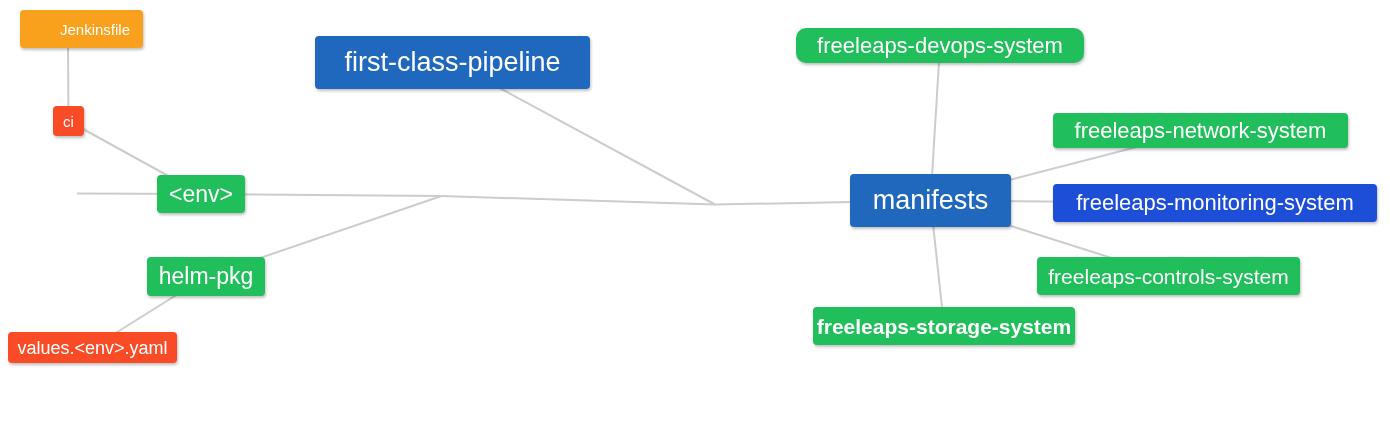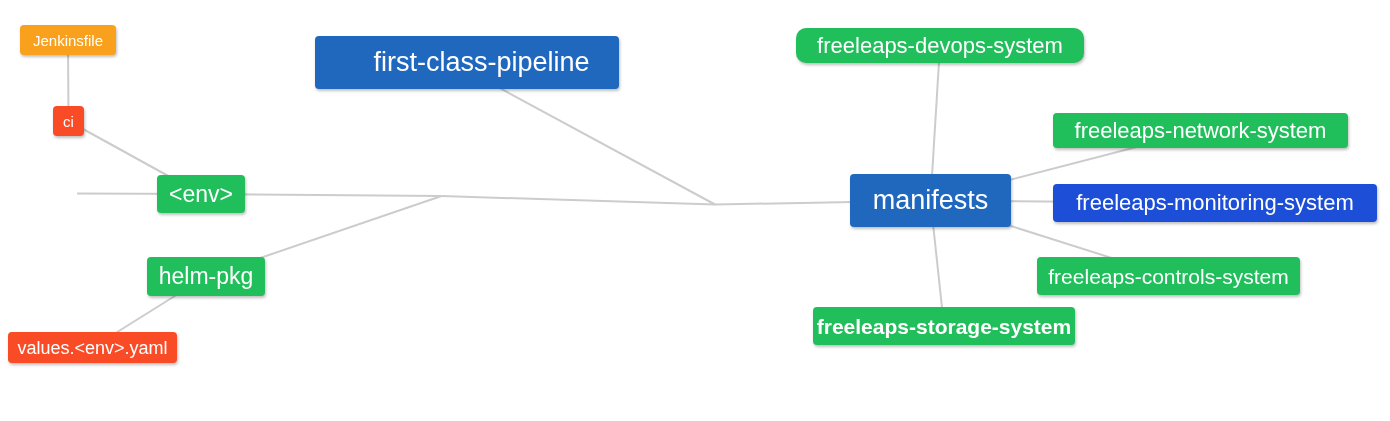--- a/index.html
+++ b/index.html
@@ -46,31 +46,31 @@
       <line x1="441.5" y1="196" x2="715" y2="204.5" stroke="#CCCCCC" stroke-width="2"></line>
       <line x1="715" y1="204.5" x2="930.5" y2="200.5" stroke="#CCCCCC" stroke-width="2"></line>
       <line x1="930.5" y1="200.5" x2="940" y2="45.5" stroke="#CCCCCC" stroke-width="2"></line>
       <line x1="930.5" y1="200.5" x2="1200.5" y2="130.5" stroke="#CCCCCC" stroke-width="2"></line>
       <line x1="930.5" y1="200.5" x2="1215" y2="203" stroke="#CCCCCC" stroke-width="2"></line>
       <line x1="930.5" y1="200.5" x2="1168.5" y2="276" stroke="#CCCCCC" stroke-width="2"></line>
       <line x1="930.5" y1="200.5" x2="944" y2="326" stroke="#CCCCCC" stroke-width="2"></line>
     </svg>
 
 
-  <div class="node" style="left: 315px; top: 36px; width: 275px; height: 53px; font-size: 27px; background: rgb(32, 103, 190); padding-left: 29px;">first-class-pipeline</div>
+  <div class="node" style="left: 315px; top: 36px; width: 275px; height: 53px; font-size: 27px; background: rgb(32, 103, 190);">first-class-pipeline</div>
 
 
   <div class="node" style="left: 850px; top: 174px; width: 161px; height: 53px; font-size: 27px; background: rgb(32, 103, 190);">manifests</div>
 
   <div class="node" style="left: 157px; top: 175px; width: 88px; height: 38px; font-size: 23px; background: rgb(33, 191, 91);">&lt;env&gt;</div>
 
 
   <div class="node" style="left: 53px; top: 106px; width: 31px; height: 30px; font-size: 15px; background: rgb(249, 75, 37);">ci</div>
 
-  <div class="node" style="left: 20px; top: 25px; width: 96px; height: 30px; font-size: 15px; background: rgb(249, 161, 28);">Jenkinsfile</div>
+  <div class="node" style="left: 20px; top: 10px; width: 96px; height: 38px; font-size: 15px; background: rgb(249, 161, 28); padding-left: 27px;">Jenkinsfile</div>
 
   <div class="node" style="left: 147px; top: 257px; width: 118px; height: 39px; font-size: 23px; background: rgb(33, 191, 91);">helm-pkg</div>
 
   <div class="node" style="left: 8px; top: 332px; width: 169px; height: 31px; font-size: 18px; background: rgb(249, 75, 37);">values.&lt;env&gt;.yaml</div>
 
   <div class="node" style="left: 796px; top: 28px; width: 288px; height: 35px; font-size: 22px; background: rgb(33, 191, 91); border-radius: 10px;">freeleaps-devops-system</div>
 
   <div class="node" style="left: 1053px; top: 113px; width: 295px; height: 35px; font-size: 22px; background: rgb(33, 191, 91);">freeleaps-network-system</div>
 
   <div class="node" style="left: 1053px; top: 184px; width: 324px; height: 38px; font-size: 22px; background: #1d4ed8;">freeleaps-monitoring-system</div>

